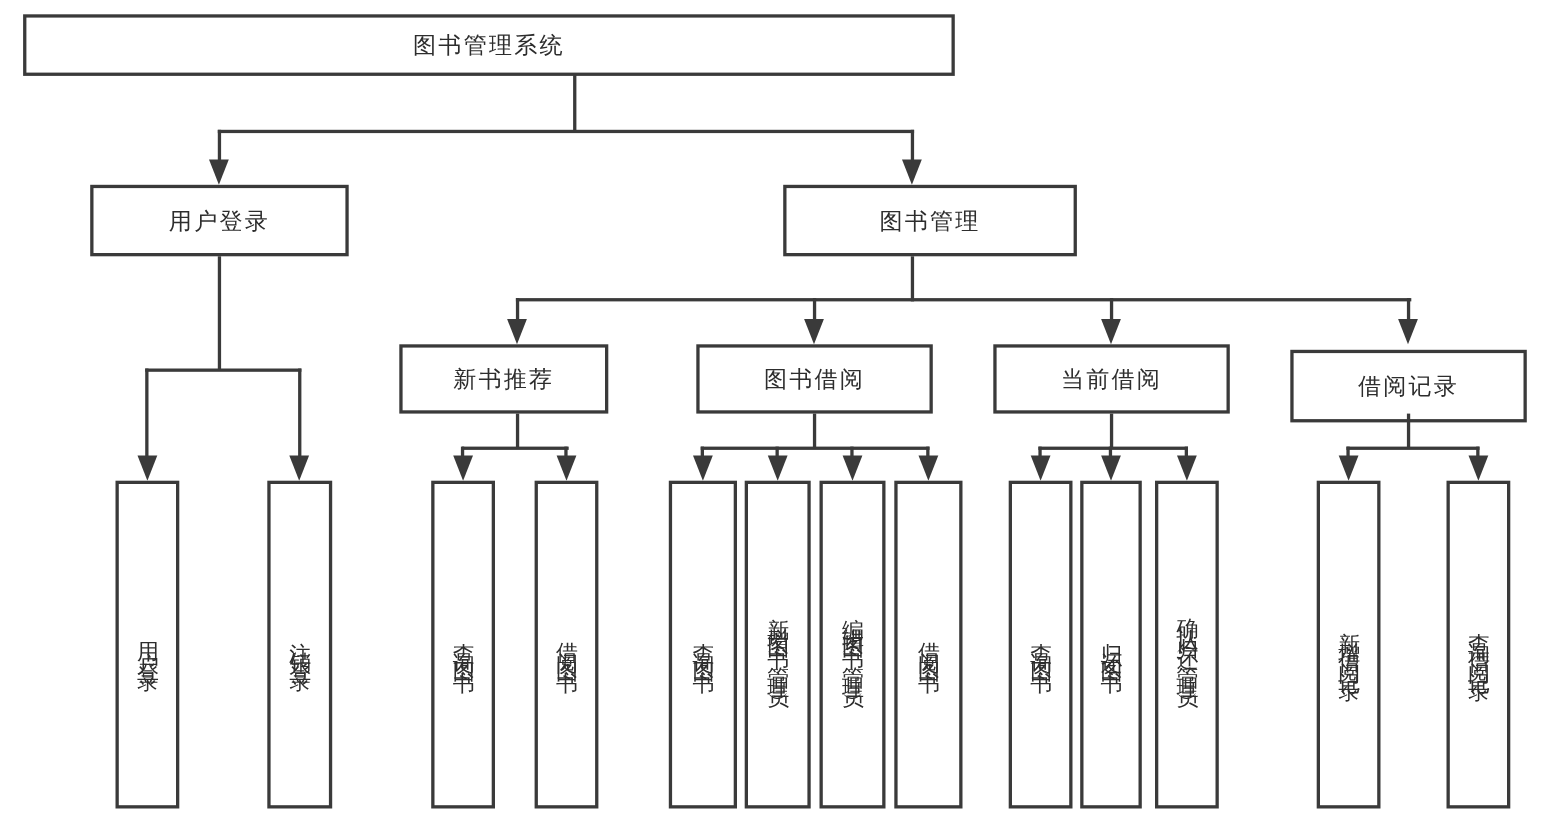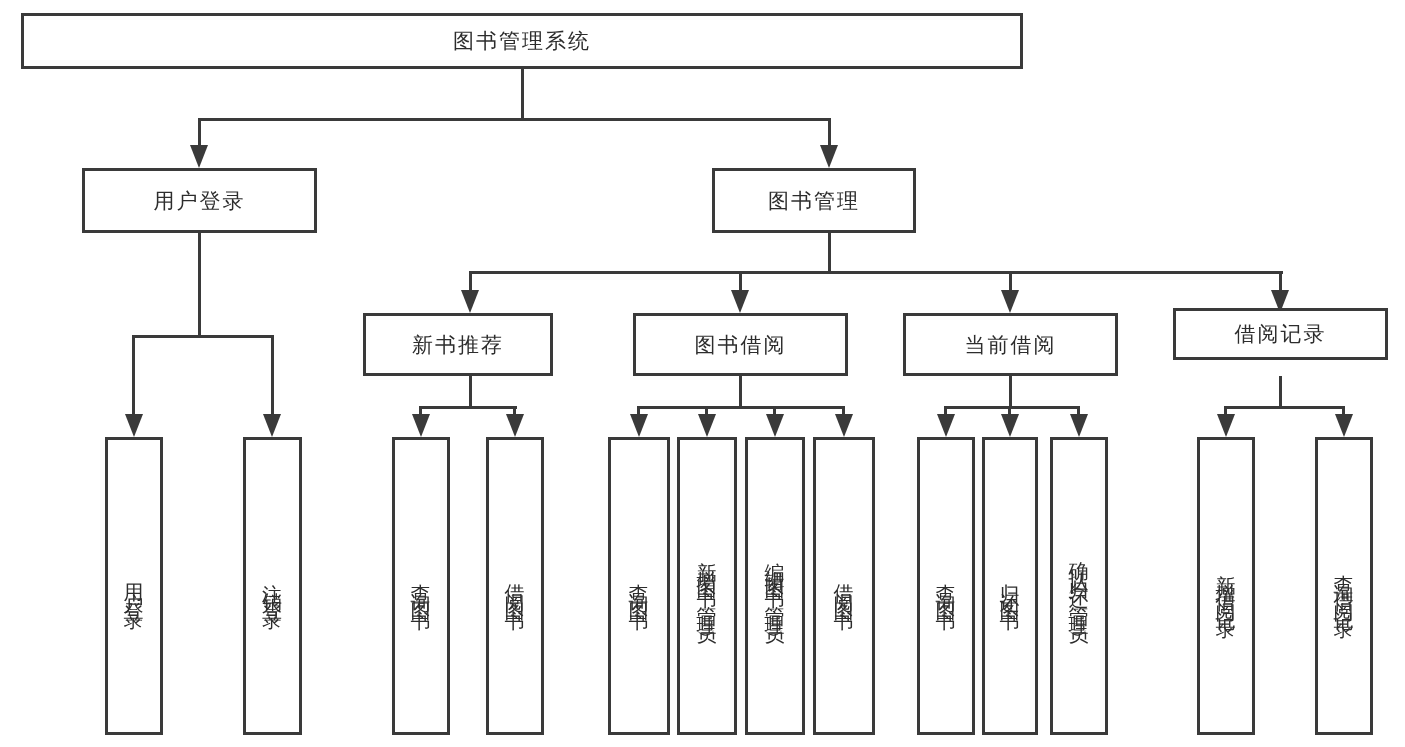--- a/index.html
+++ b/index.html
@@ -28,35 +28,35 @@
   .watermark {
     position:absolute; right:10px; bottom:6px; z-index:10;
     color:#ababab; font-size:18px; letter-spacing:1px; white-space:nowrap;
   }
 </style>
 </head>
 <body>
 
 <div class="stage">
 
-  <div class="box" style="left:21px;top:13px;width:1002px;height:56px">
+  <div class="box" style="left:21px;top:13px;width:847px;height:56px">
     <span>图书管理系统</span>
   </div>
 
   <div class="vline" style="left:521px;top:68px;height:52px"></div>
   <div class="hline" style="left:198px;top:118px;width:633px"></div>
   <div class="vline" style="left:198px;top:118px;height:30px"></div>
   <div class="arrow" style="left:190px;top:145px"></div>
   <div class="vline" style="left:828px;top:118px;height:30px"></div>
   <div class="arrow" style="left:820px;top:145px"></div>
 
   <div class="box" style="left:82px;top:168px;width:235px;height:65px">
     <span>用户登录</span>
   </div>
-  <div class="box" style="left:712px;top:168px;width:204px;height:65px">
+  <div class="box" style="left:712px;top:168px;width:267px;height:65px">
     <span>图书管理</span>
   </div>
 
   <div class="vline" style="left:198px;top:233px;height:104px"></div>
   <div class="hline" style="left:132px;top:335px;width:142px"></div>
   <div class="vline" style="left:132px;top:335px;height:82px"></div>
   <div class="arrow" style="left:125px;top:414px"></div>
   <div class="vline" style="left:271px;top:335px;height:82px"></div>
   <div class="arrow" style="left:263px;top:414px"></div>
 
@@ -73,21 +73,21 @@
 
   <div class="box" style="left:363px;top:313px;width:190px;height:63px">
     <span>新书推荐</span>
   </div>
   <div class="box" style="left:633px;top:313px;width:215px;height:63px">
     <span>图书借阅</span>
   </div>
   <div class="box" style="left:903px;top:313px;width:215px;height:63px">
     <span>当前借阅</span>
   </div>
-  <div class="box" style="left:1173px;top:308px;width:215px;height:52px">
+  <div class="box" style="left:1173px;top:318px;width:215px;height:66px">
     <span>借阅记录</span>
   </div>
 
   <div class="vline" style="left:469px;top:376px;height:32px"></div>
   <div class="hline" style="left:420px;top:406px;width:97px"></div>
   <div class="vline" style="left:419px;top:406px;height:12px"></div>
   <div class="arrow" style="left:412px;top:414px"></div>
   <div class="vline" style="left:513px;top:406px;height:12px"></div>
   <div class="arrow" style="left:506px;top:414px"></div>
 

